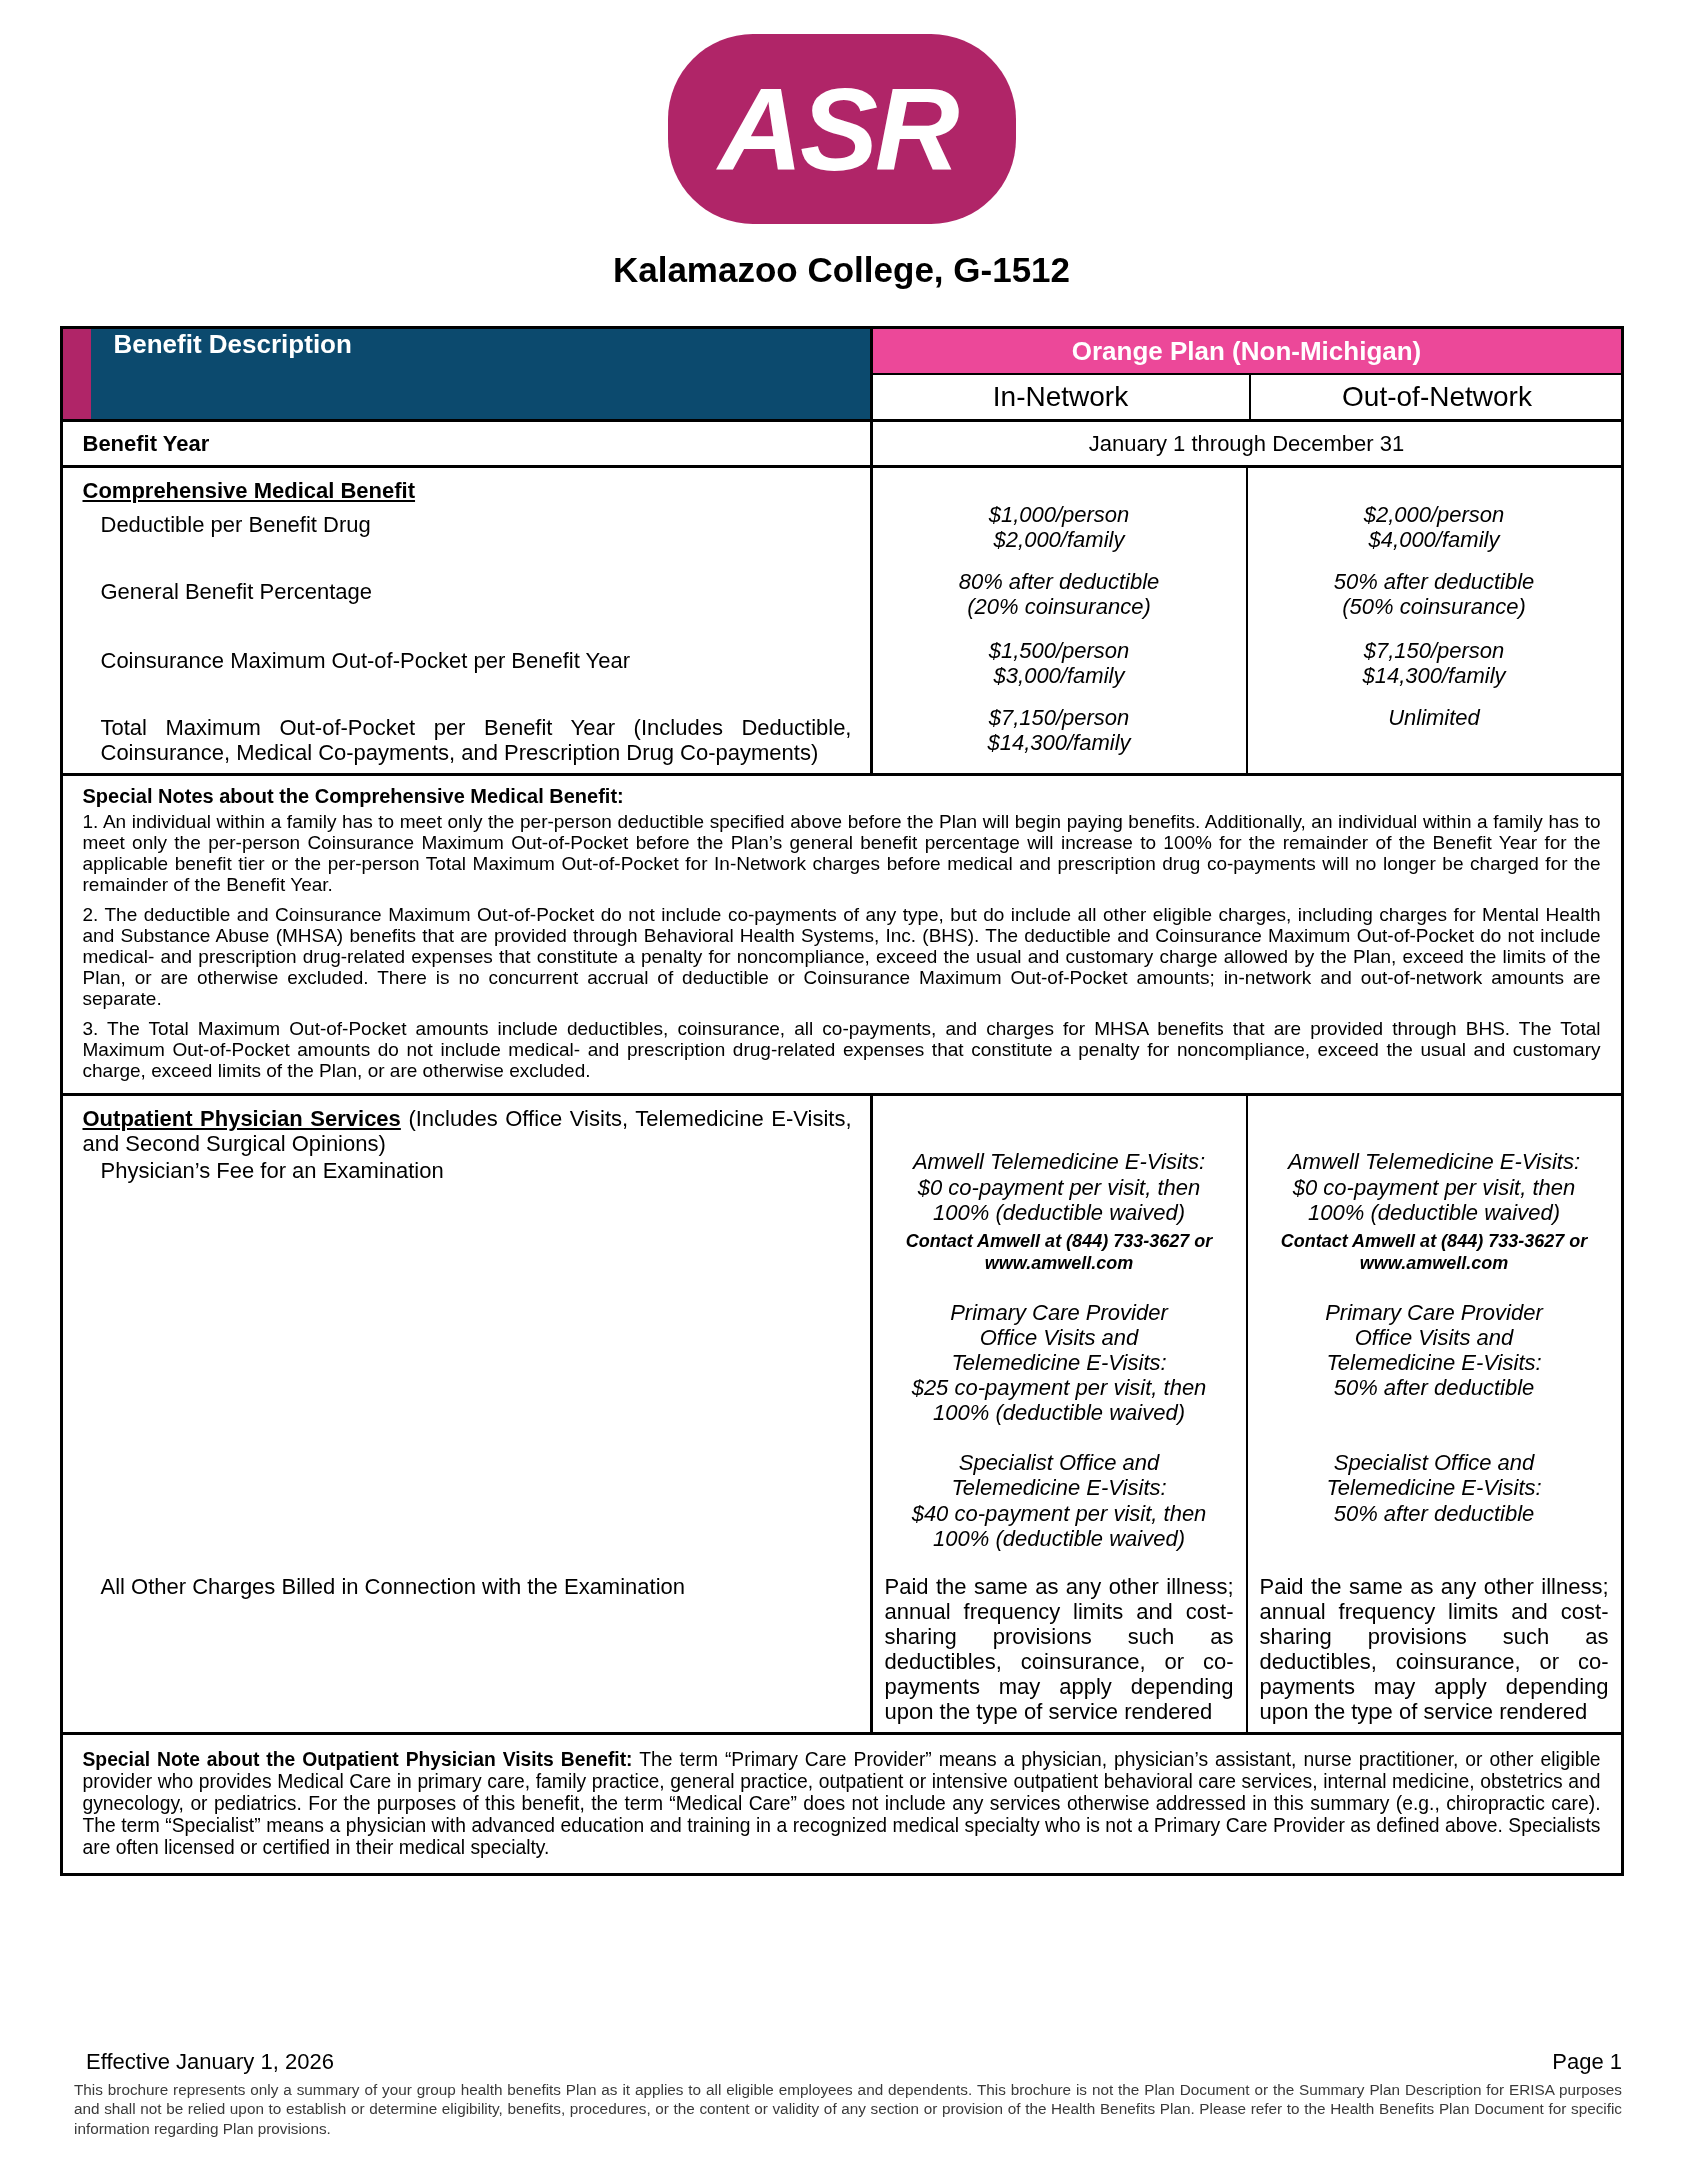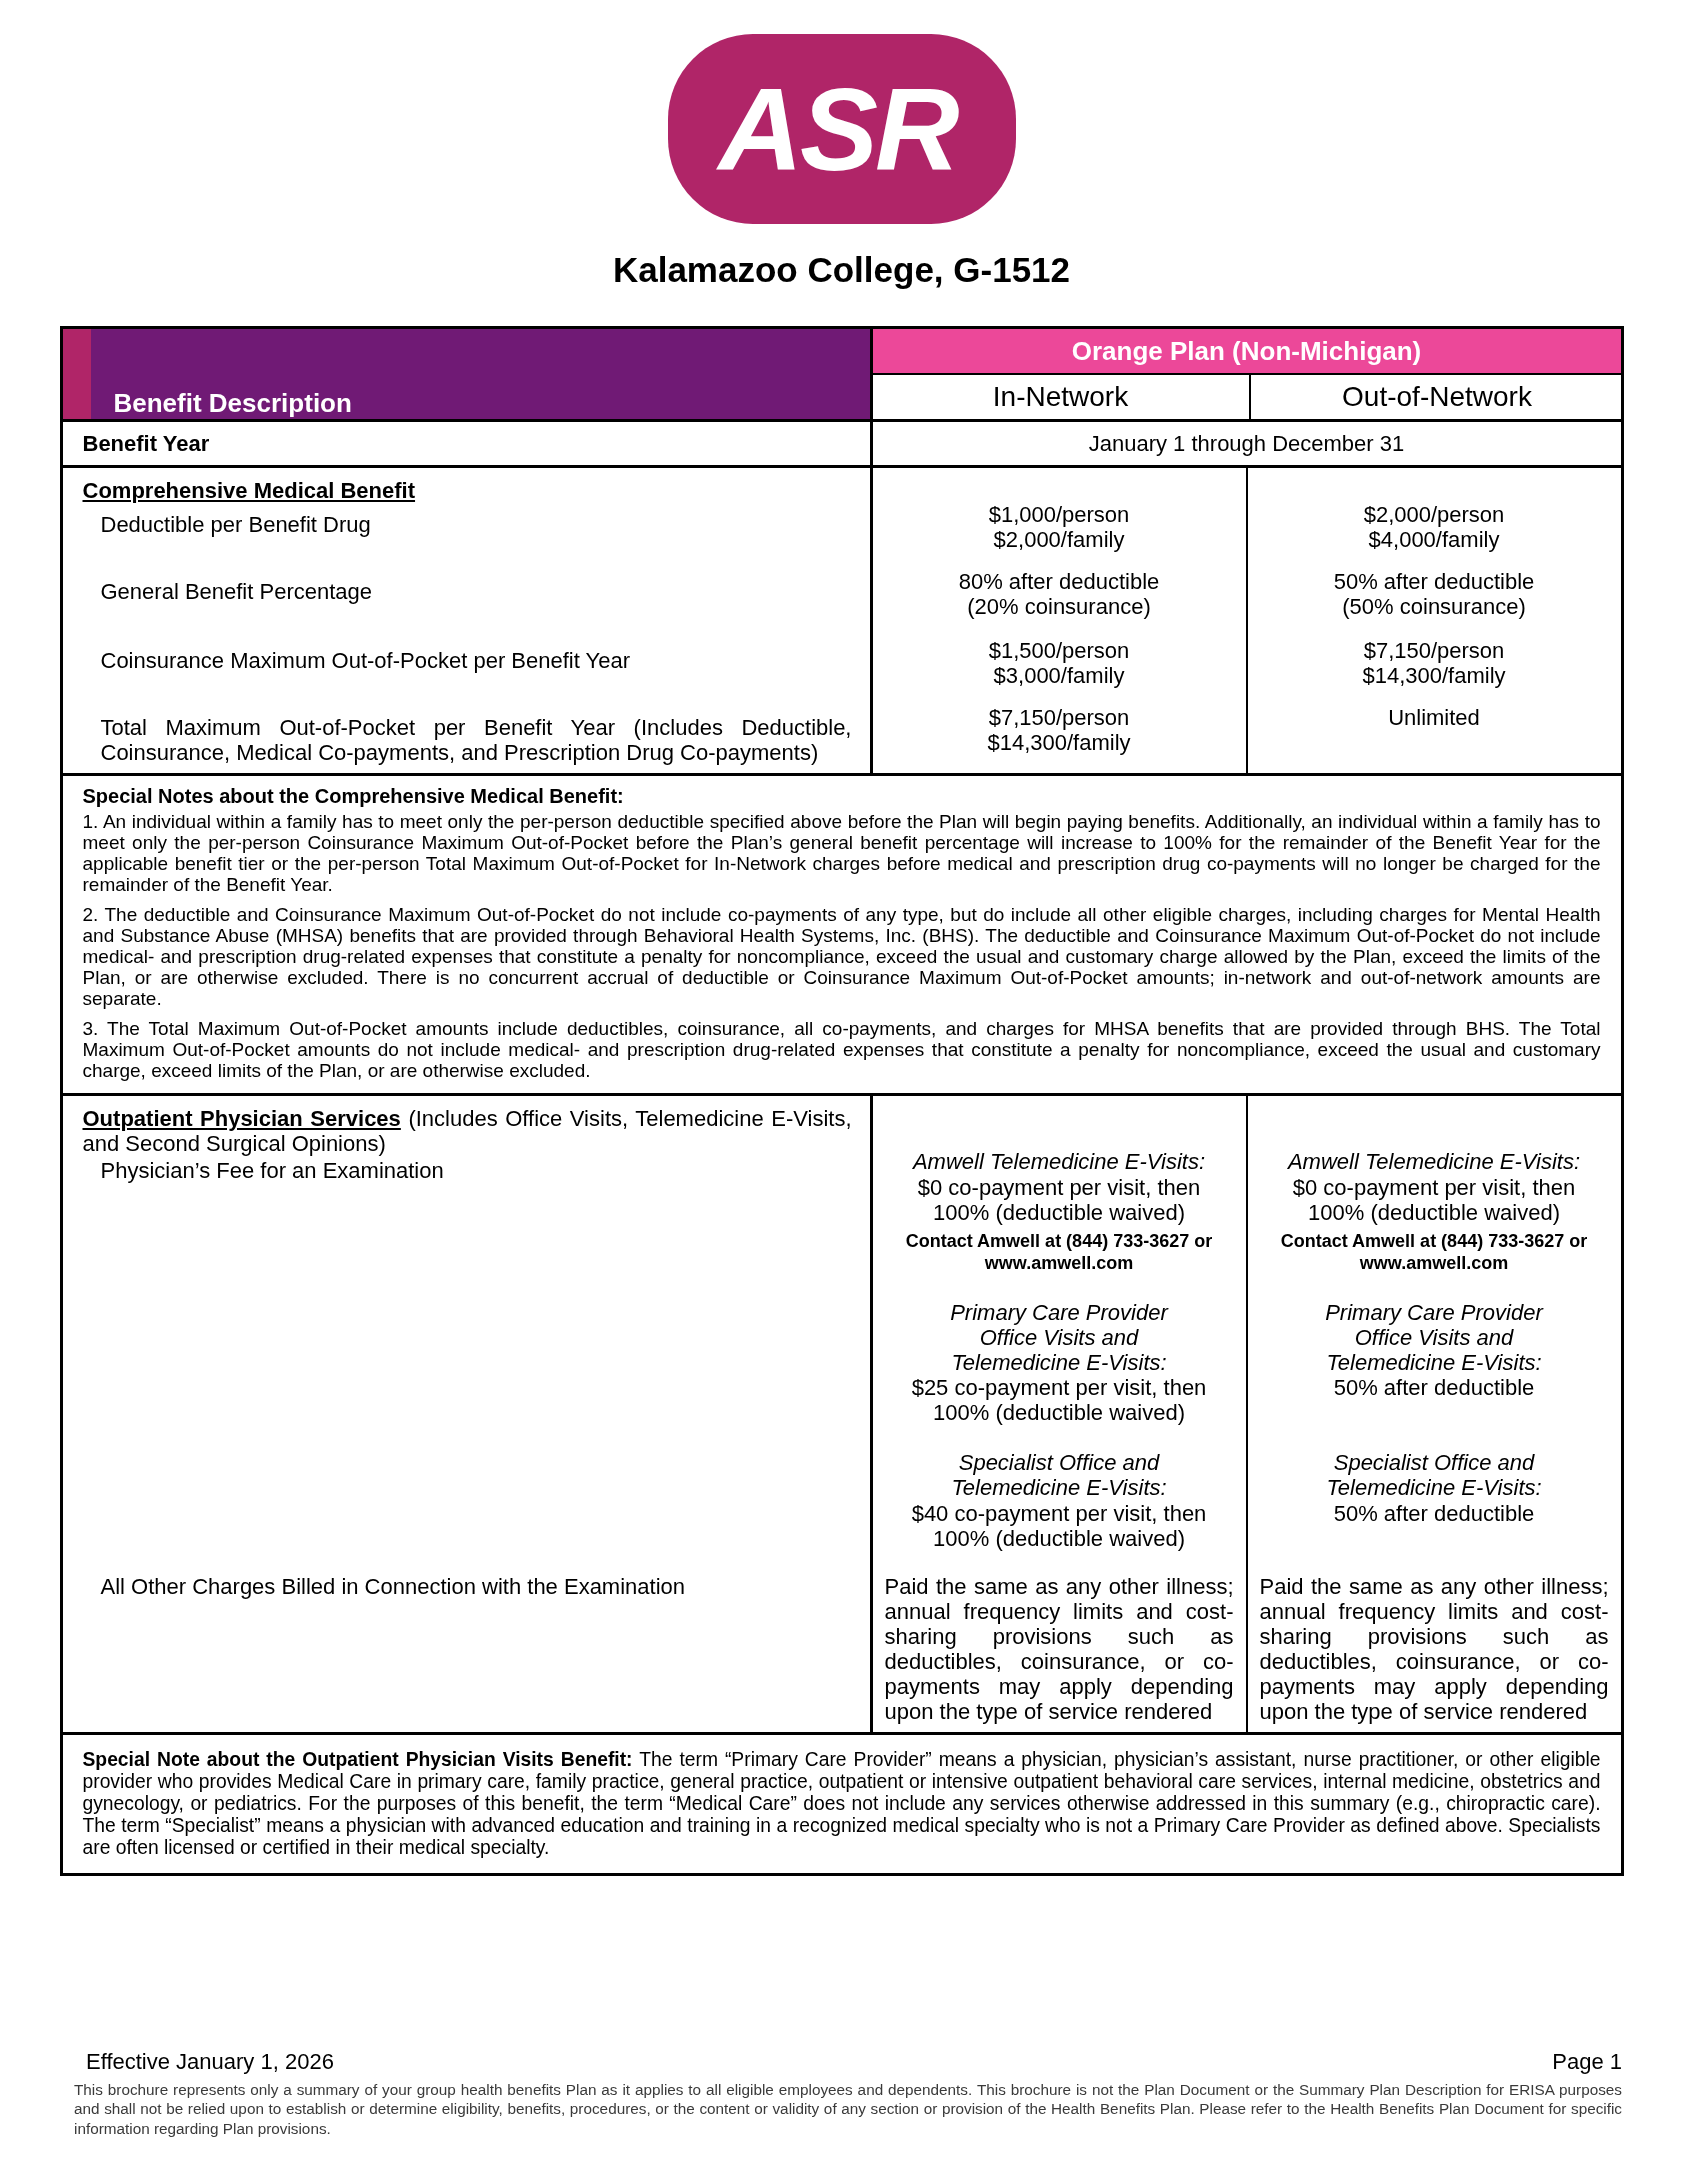--- a/index.html
+++ b/index.html
@@ -23,22 +23,22 @@
   
   .btable { margin:36px auto 0; width:1564px; border:3px solid #000; }
   .cols2 { display:grid; grid-template-columns:807px 751px; }
   .cols3 { display:grid; grid-template-columns:807px 376px 375px; }
   .vline3 { border-left:3px solid #000; }
   .vline2 { border-left:2px solid #000; }
   .secline { border-bottom:3px solid #000; }
 
   
   .hdr-left {
-    position:relative; background:#701a75; color:#fff; font-weight:bold; font-size:26px;
-    display:flex; align-items:flex-end; padding-left:51px;
+    position:relative; background:#0c4a6e; color:#fff; font-weight:bold; font-size:26px;
+    display:flex; align-items:flex-start; padding-left:51px;
   }
   .accent { position:absolute; left:0; top:0; bottom:0; width:28px; background:#b02568; }
   .plan-name {
     background:#ec4899; color:#fff; font-weight:bold; font-size:26px;
     height:46px; display:flex; align-items:center; justify-content:center;
     border-bottom:2px solid #000;
   }
   .net-row { display:grid; grid-template-columns:376px 375px; height:44px; }
   .net-cell { display:flex; align-items:center; justify-content:center; font-weight:normal; font-size:28px; }
 
@@ -46,21 +46,21 @@
   .by-row { height:46px; font-size:22px; }
   .by-label { display:flex; align-items:center; padding-left:20px; font-weight:bold; }
   .by-value { display:flex; align-items:center; justify-content:center; }
 
   
   .cell { font-size:22px; line-height:25px; }
   .lbl-col { padding:10px 18px 8px 20px; }
   .val-col { padding:10px 8px 8px 8px; text-align:center; }
   .sec-heading { font-weight:bold; text-decoration:underline; }
   .item { padding-left:18px; }
-  .pre { white-space:pre-line; }
+  .pre { white-space:pre-line;font-style:italic; }
   .just { text-align:justify; }
   .ital { font-style:italic; }
 
   
   .h34 { height:34px; } .h68 { height:67px; } .h70 { height:69px; }
   .pt34 { padding-top:34px; }
 
   
   .pt54 { padding-top:53px; }
   .ob-t1 { height:26px; }

